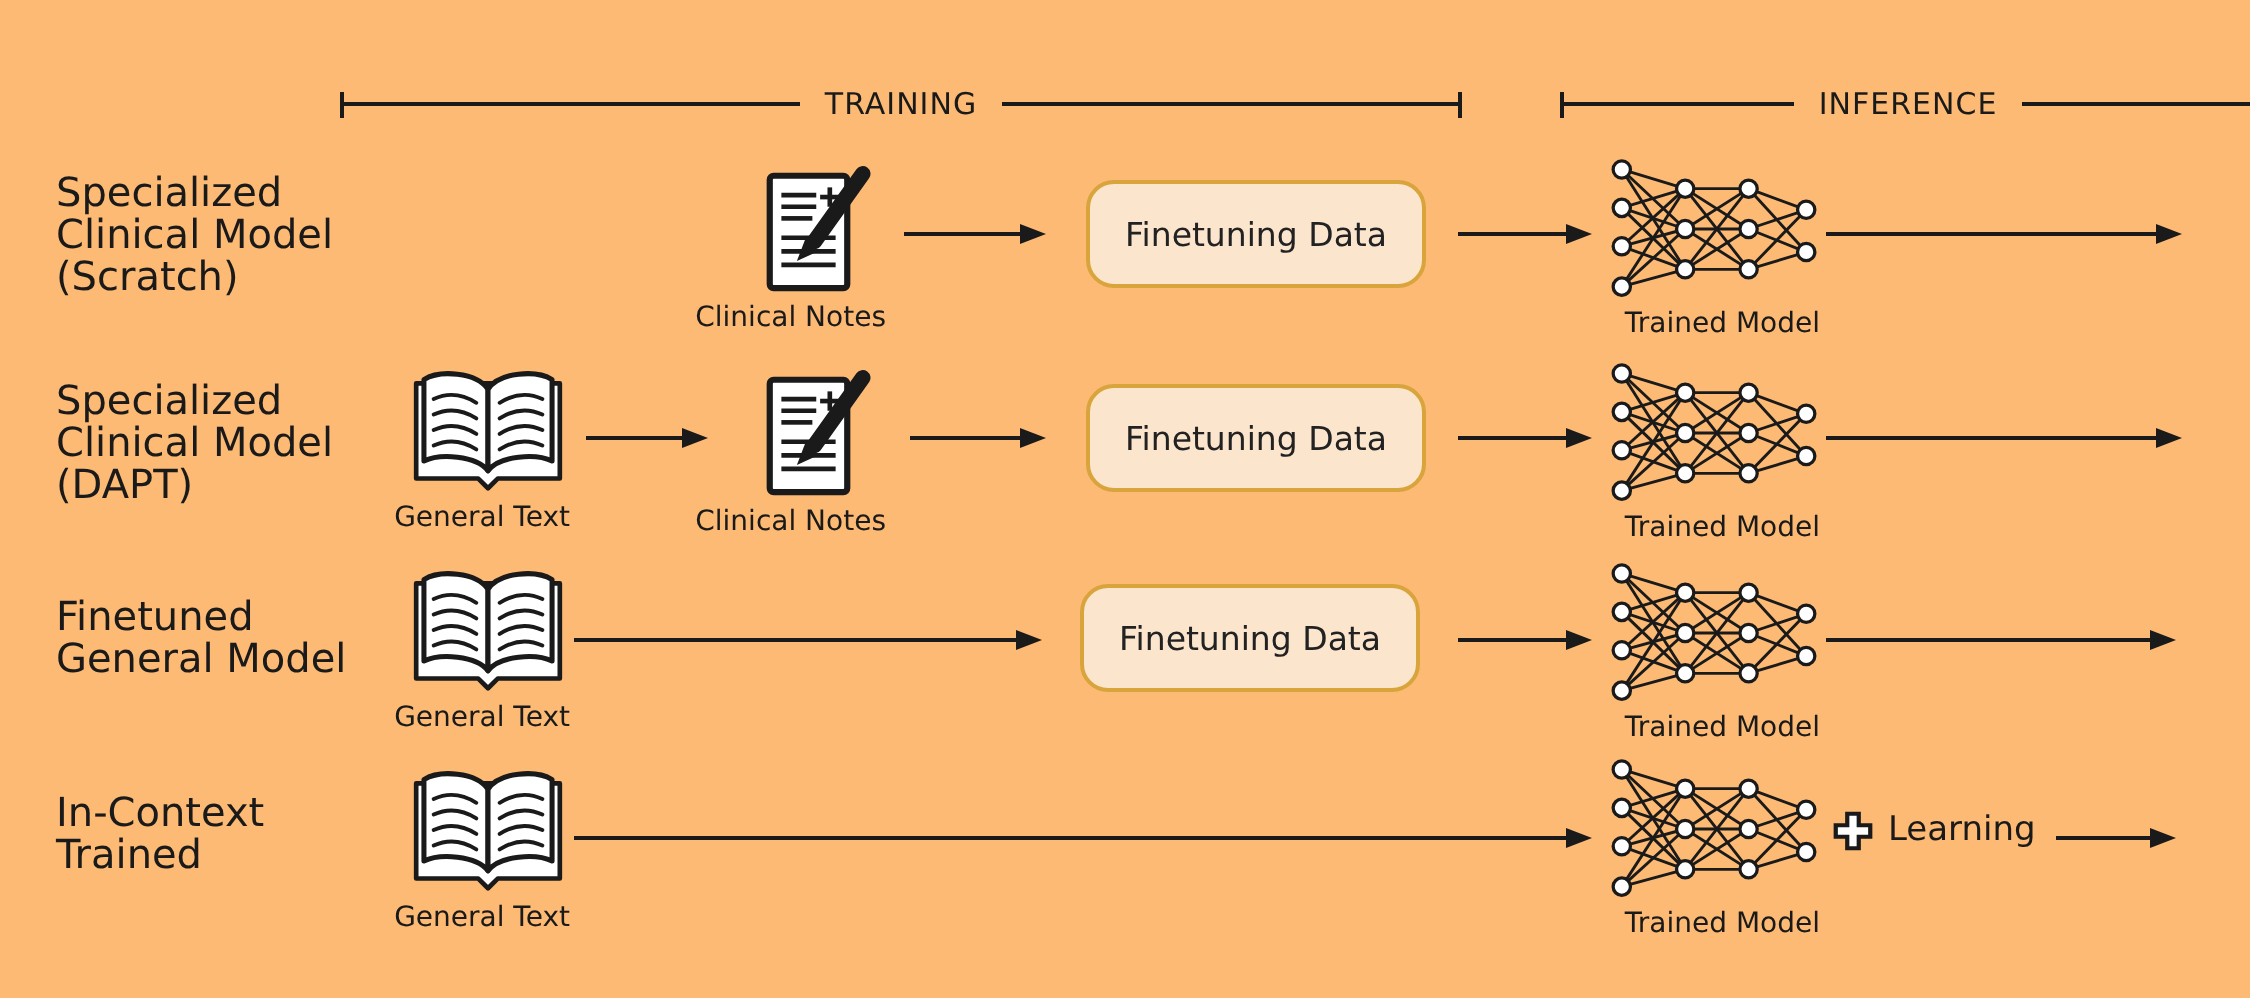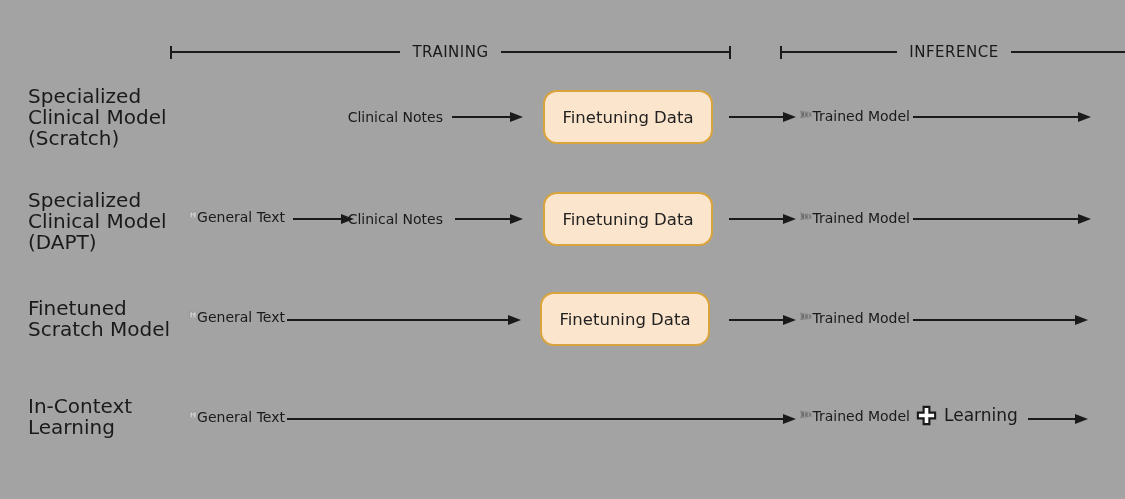--- a/index.html
+++ b/index.html
@@ -1,28 +1,28 @@
 <!DOCTYPE html>
 <html style="--box-fill: #FCE5CD; --box-border: #D9A43B; --line: #1A1A1A;"><head>
 <meta charset="utf-8">
 <style>
   html,body{margin:0;padding:0;background:#fff;}
   .canvas{
-    position:relative;width:1125px;height:499px;background:#a3a3a3;
+    position:relative;width:1125px;height:499px;background:#fdba74;
     font-family:"DejaVu Sans","Liberation Sans",sans-serif;color:#1a1a1a;overflow:hidden;
   }
   
   .bracket{position:absolute;display:flex;align-items:center;height:14px;}
   .bracket .tick{width:2px;height:13px;background:var(--line,#1a1a1a);}
   .bracket .bline{flex:1;height:2px;background:var(--line,#1a1a1a);}
   .bracket .btext{padding:0 12px;font-size:15px;letter-spacing:.5px;white-space:nowrap;}
   
   .row-label{position:absolute;left:28px;font-size:20px;line-height:21px;white-space:pre-line;}
   
-  .stack{position:absolute;display:flex;flex-direction:row;align-items:center;}
+  .stack{position:absolute;display:flex;flex-direction:column;align-items:flex-end;}
   .caption{font-size:14px;margin-top:3px;white-space:nowrap;}
   
   .data-box{
     position:absolute;width:170px;height:54px;box-sizing:border-box;
     background:var(--box-fill,#FCE5CD);border:2px solid var(--box-border,#D9A43B);
     border-radius:14px;display:flex;align-items:center;justify-content:center;
     font-size:16.5px;color:#222;
   }
   
   .arrow{position:absolute;height:2px;background:var(--line,#1a1a1a);}
@@ -131,23 +131,23 @@
     <div class="tick"></div>
   </div>
 
   <div class="row-label" style="top:86px;width:150px;">Specialized
 Clinical Model
 (Scratch)</div>
   <div class="row-label" style="top:190px;width:150px;">Specialized
 Clinical Model
 (DAPT)</div>
   <div class="row-label" style="top:298px;width:150px;">Finetuned
-Scratch Model</div>
+General Model</div>
   <div class="row-label" style="top:396px;width:150px;">In-Context
-Learning</div>
+Trained</div>
 
   <div class="stack" style="left:347px;top:82px;width:96px;">
     <svg width="62" height="66" viewBox="0 0 64 68">
         <use href="#icon-notes"></use>
       </svg>
     <div class="caption">Clinical Notes</div>
   </div>
   <div class="arrow" style="left:452px;top:116px;width:58px;"></div>
   <div class="data-box" style="left:543px;top:90px;">
     <span>Finetuning Data</span>

